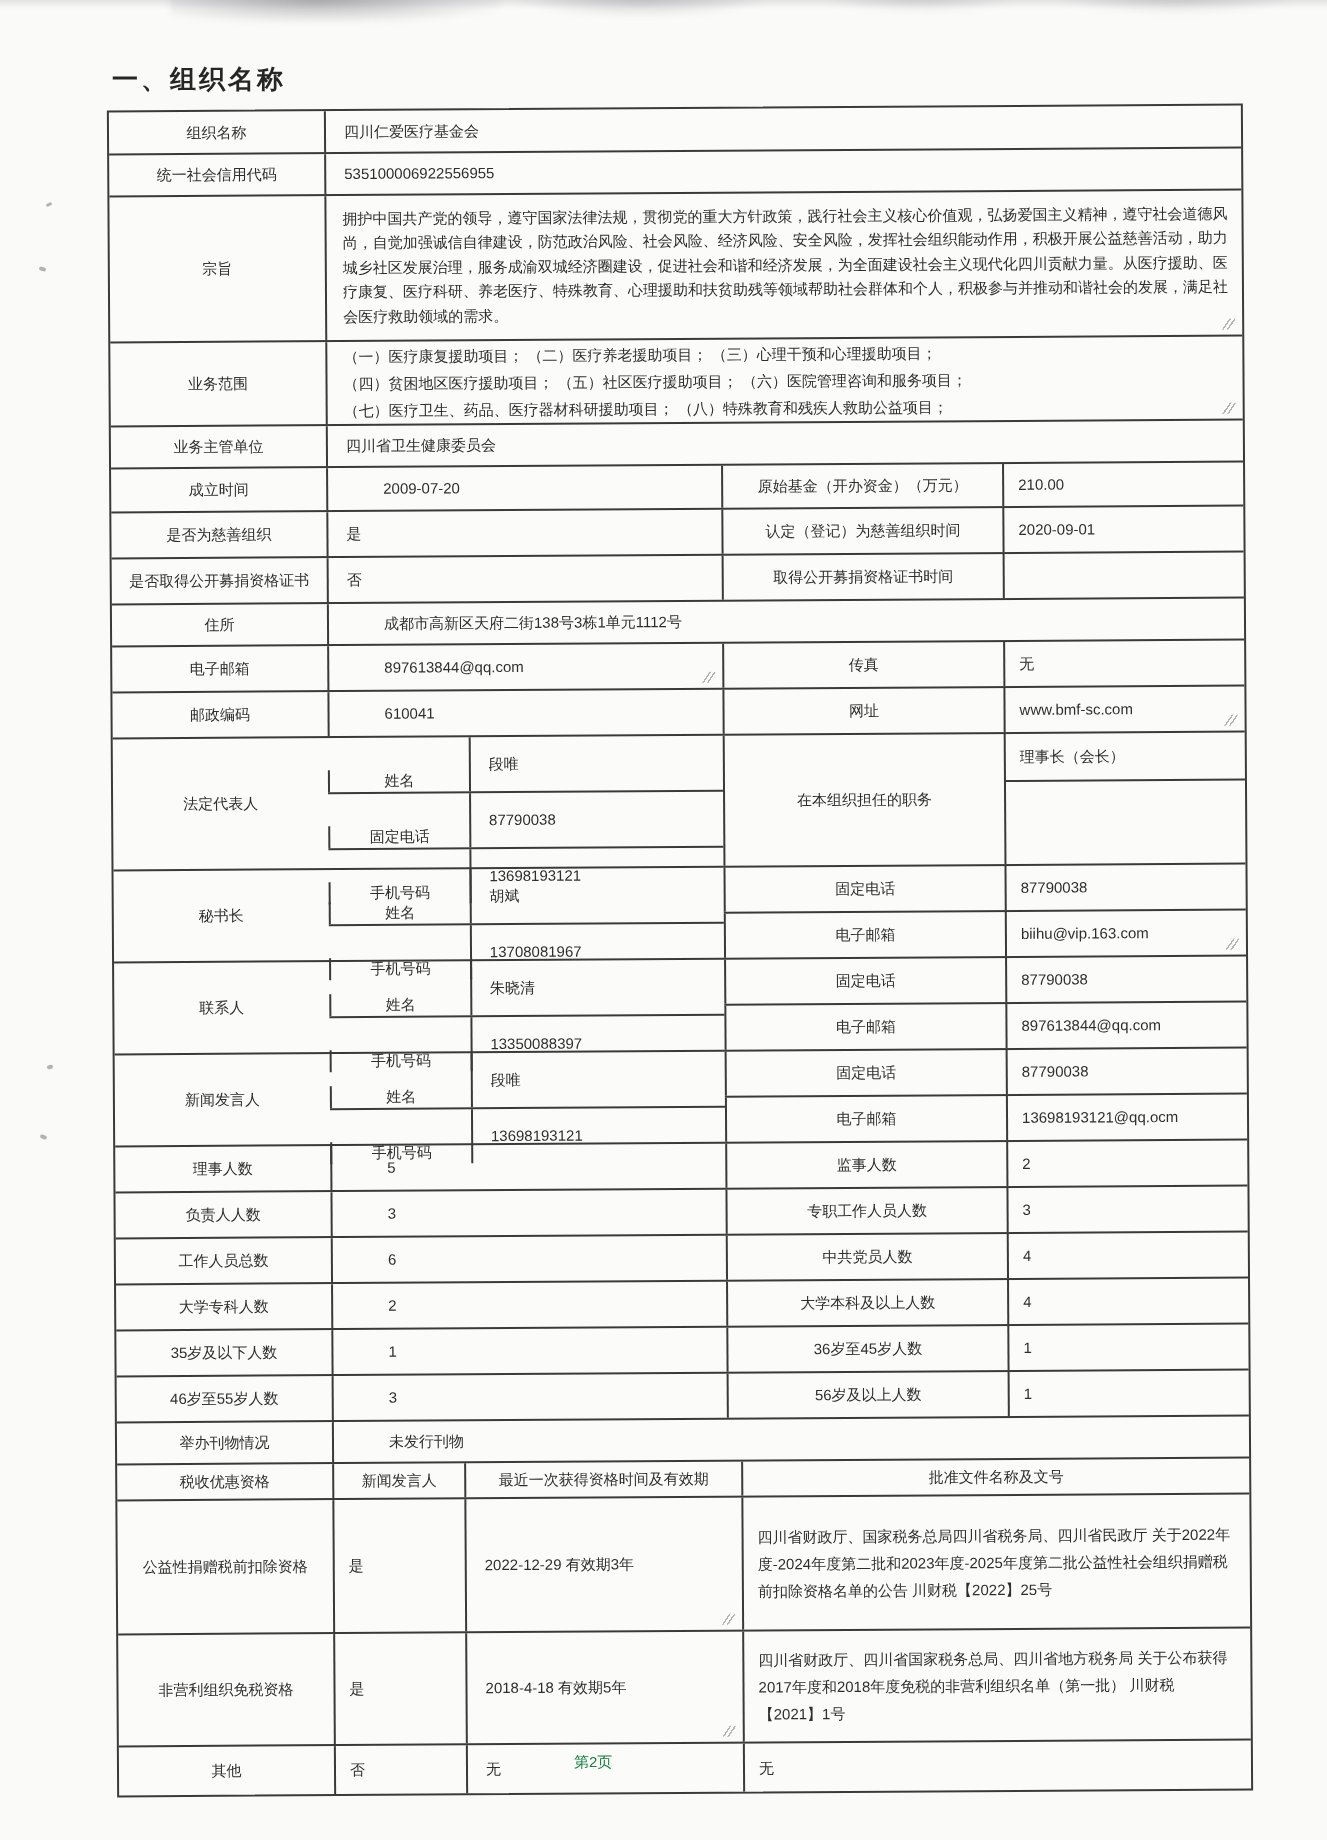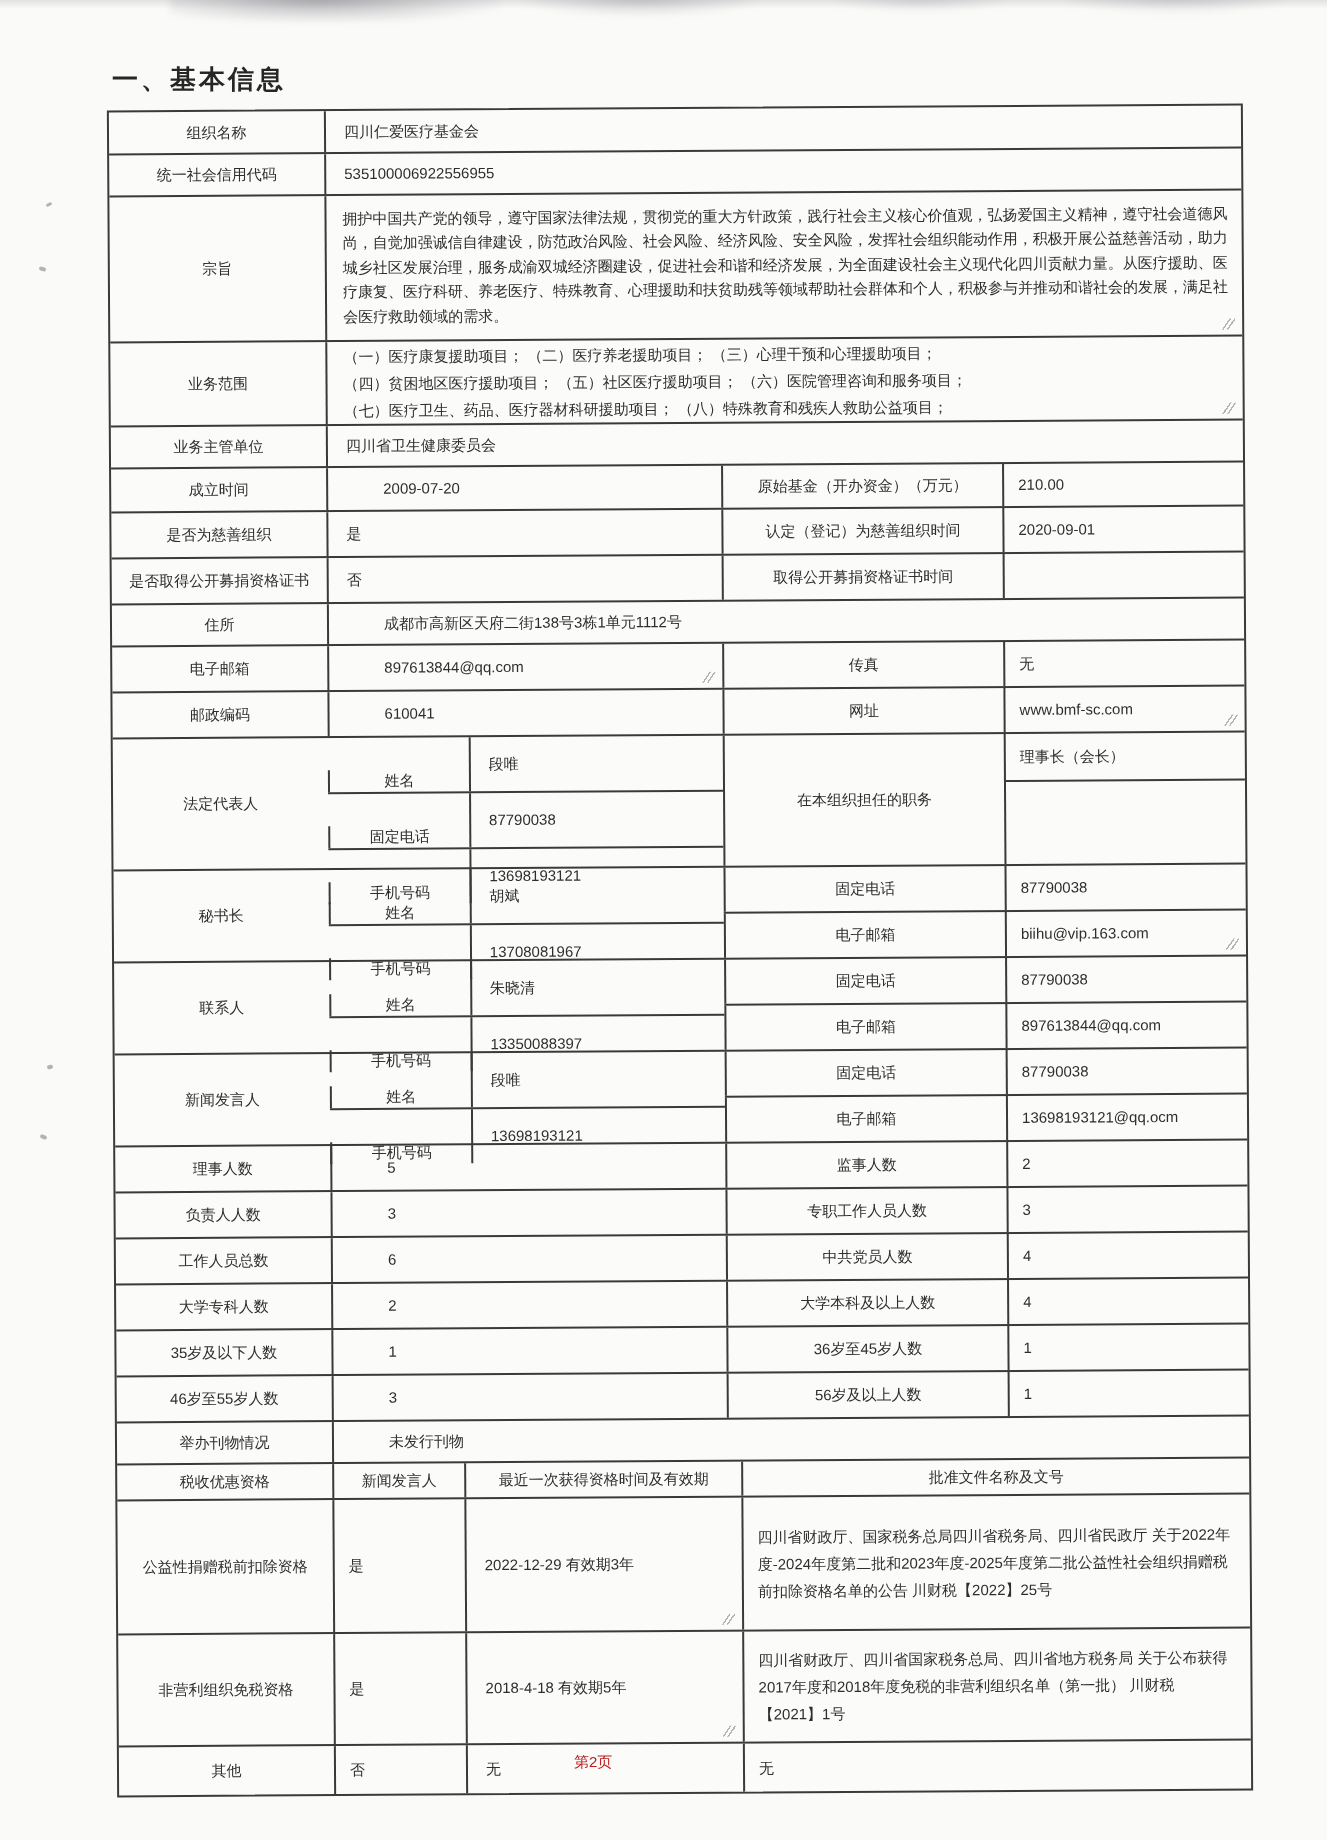--- a/index.html
+++ b/index.html
@@ -52,21 +52,21 @@
   .tp { width: 277px; }
   .tdoc { flex: 1; padding: 10px 14px; line-height: 27px; align-items: center; text-align: left; }
   .scopeline { display: block; width: 100%; }
   .scopebox { flex-direction: column; justify-content: center; align-items: flex-start; padding: 6px 10px 6px 16px; line-height: 27px; }
   .rz { position: relative; }
   .rz::after {
     content: ""; position: absolute; right: 7px; bottom: 5px; width: 14px; height: 11px;
     background: linear-gradient(125deg, transparent 38%, #9c9c9c 38%, #9c9c9c 46%, transparent 46%, transparent 60%, #9c9c9c 60%, #9c9c9c 68%, transparent 68%);
     opacity: 0.75;
   }
-  .footer { position: absolute; left: 574px; top: 1753px; font-size: 15px; color: #b91c1c; text-align: right; }
+  .footer { position: absolute; left: 574px; top: 1753px; font-size: 15px; color: #15803d; text-align: right; }
   .smudge { position: absolute; filter: blur(3px); pointer-events: none; }
   .sm1 { left: 170px; top: -8px; width: 330px; height: 30px;
     background: radial-gradient(ellipse at 45% 25%, rgba(115,115,122,0.55), rgba(150,150,158,0.25) 50%, transparent 78%); }
   .sm2 { left: 520px; top: -6px; width: 240px; height: 22px;
     background: radial-gradient(ellipse at 50% 20%, rgba(130,130,138,0.4), transparent 75%); }
   .sm3 { left: 830px; top: -6px; width: 180px; height: 18px;
     background: radial-gradient(ellipse at 50% 20%, rgba(140,140,148,0.3), transparent 75%); }
   .sm4 { left: 1060px; top: -7px; width: 230px; height: 20px;
     background: radial-gradient(ellipse at 50% 20%, rgba(135,135,142,0.35), transparent 75%); }
   .topstrip { position: absolute; left: 0; top: 0; right: 0; height: 9px;
@@ -83,21 +83,21 @@
 <div class="topstrip"></div>
 <div class="smudge sm1"></div>
 <div class="smudge sm2"></div>
 <div class="smudge sm3"></div>
 <div class="smudge sm4"></div>
 <div class="mark mk1"></div>
 <div class="mark mk2"></div>
 <div class="mark mk3"></div>
 <div class="mark mk4"></div>
 
-<div class="doc-title">一、基本信息</div>
+<div class="doc-title">一、组织名称</div>
 
 <div class="tbl">
 
   <div class="row first" style="height:41px">
     <div class="cell a nb">组织名称</div>
     <div class="cell wide val">四川仁爱医疗基金会</div>
   </div>
 
   <div class="row" style="height:42px">
     <div class="cell a nb">统一社会信用代码</div>

